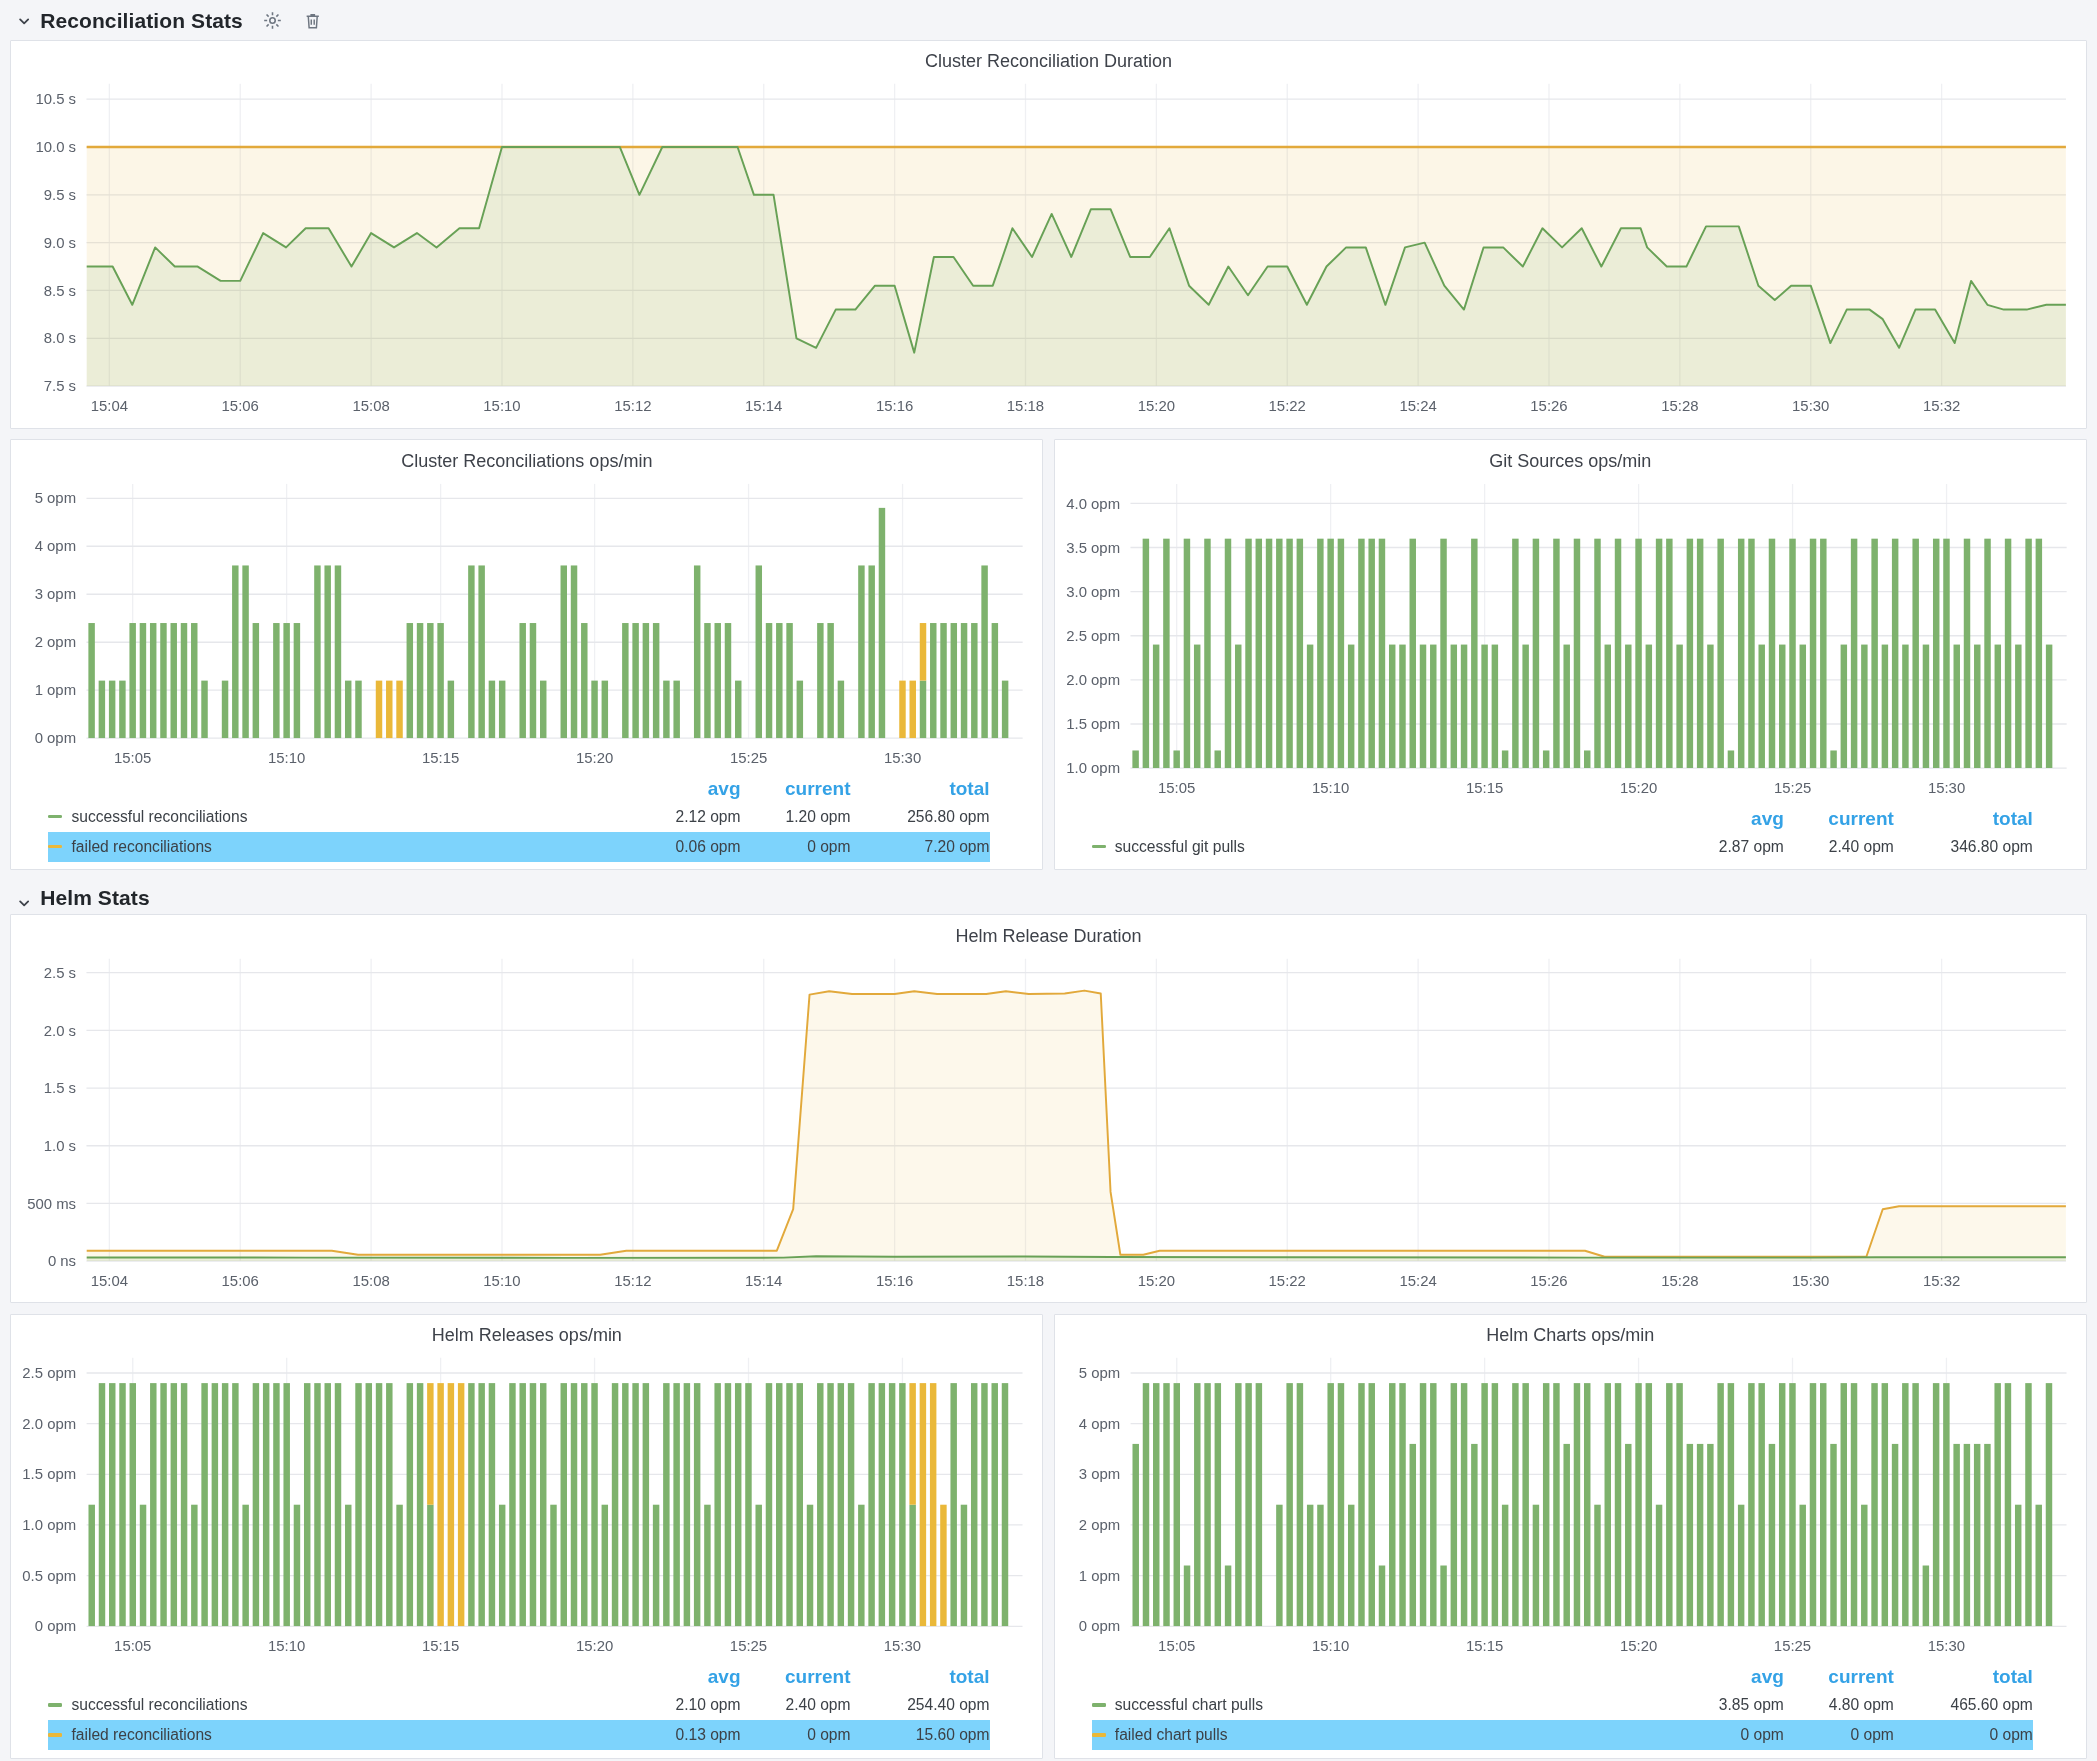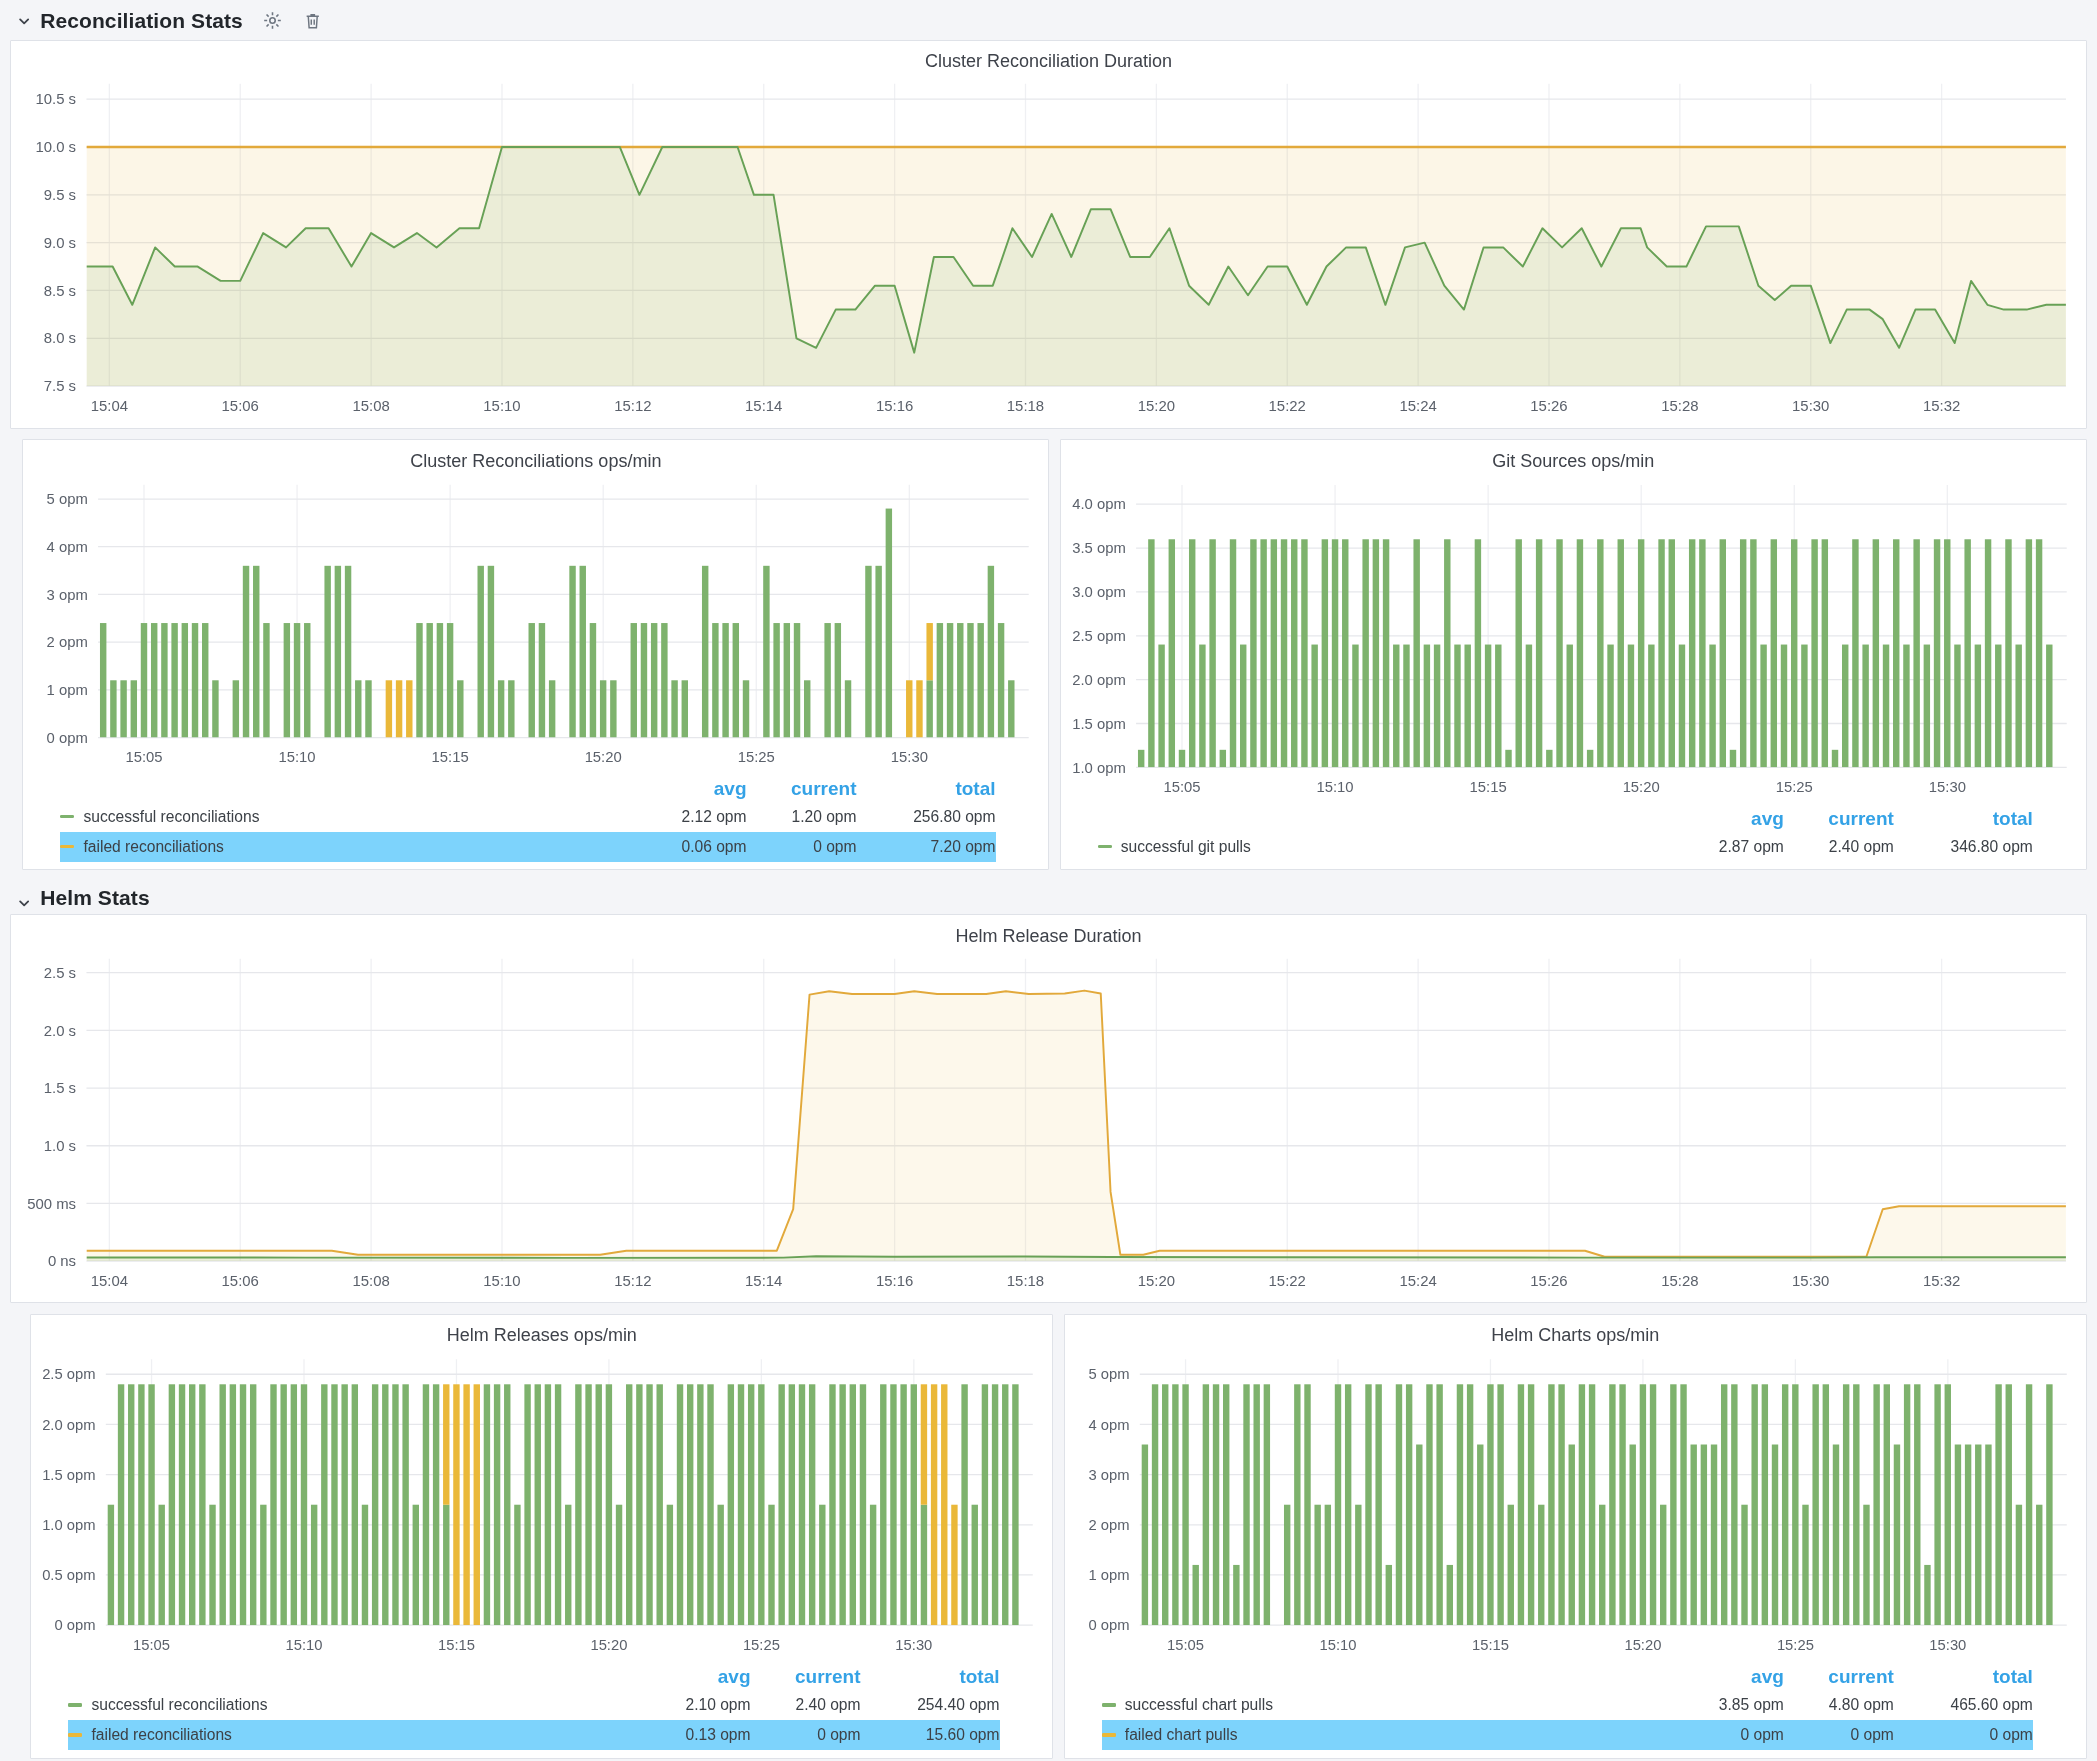--- a/index.html
+++ b/index.html
@@ -10,22 +10,22 @@
   .section-header .chev { color:#3e434b; display:flex; align-items:center; }
   .section-title { font-size:21px; font-weight:700; color:#22262b; letter-spacing:0.1px; }
   .hdr-icon { color:#6e7681; margin-left:10.4px; display:flex; align-items:center; cursor:pointer; }
 
   .panel { background:#ffffff; border:1.3px solid #dfe2e8; border-radius:1px; display:flex; flex-direction:column; padding:0 7.8px 6.5px; }
   .panel-title { text-align:center; font-size:18px; font-weight:500; color:#3e424a; padding:10.4px 0 3.9px; flex:0 0 auto; }
   .plot { flex:1 1 auto; min-height:0; position:relative; }
   .plot svg { position:absolute; inset:0; width:100%; height:100%; display:block; }
 
   .panel-full { height:389px; margin-top:3.9px; }
-  .row2 { display:flex; gap:10.4px; margin-top:10.4px; height:431px;margin-left:12px; }
-  .row3 { display:flex; gap:10.4px; margin-top:10.4px; height:445px;margin-left:20px; }
+  .row2 { display:flex; gap:10.4px; margin-top:10.4px; height:431px; }
+  .row3 { display:flex; gap:10.4px; margin-top:10.4px; height:445px; }
   .row2 .panel, .row3 .panel { flex:1 1 0; min-width:0; }
   .helm-header { margin-top:9px;align-items:flex-end; }
 
   .legend { flex:0 0 auto; padding:2.6px 45px 1.3px 29px; font-size:15.6px; color:#3c4147; }
   .lgrid { display:grid; grid-template-columns:1fr 110px 110px 139px; align-items:center; }
   .legend-head { height:26px; }
   .legend-head span { text-align:right; color:#34a2e6; font-weight:700; font-size:19px; }
   .legend-row { height:30px; }
   .legend-row .val { text-align:right; }
   .series-cell { display:flex; align-items:center; gap:9px; min-width:0; }

